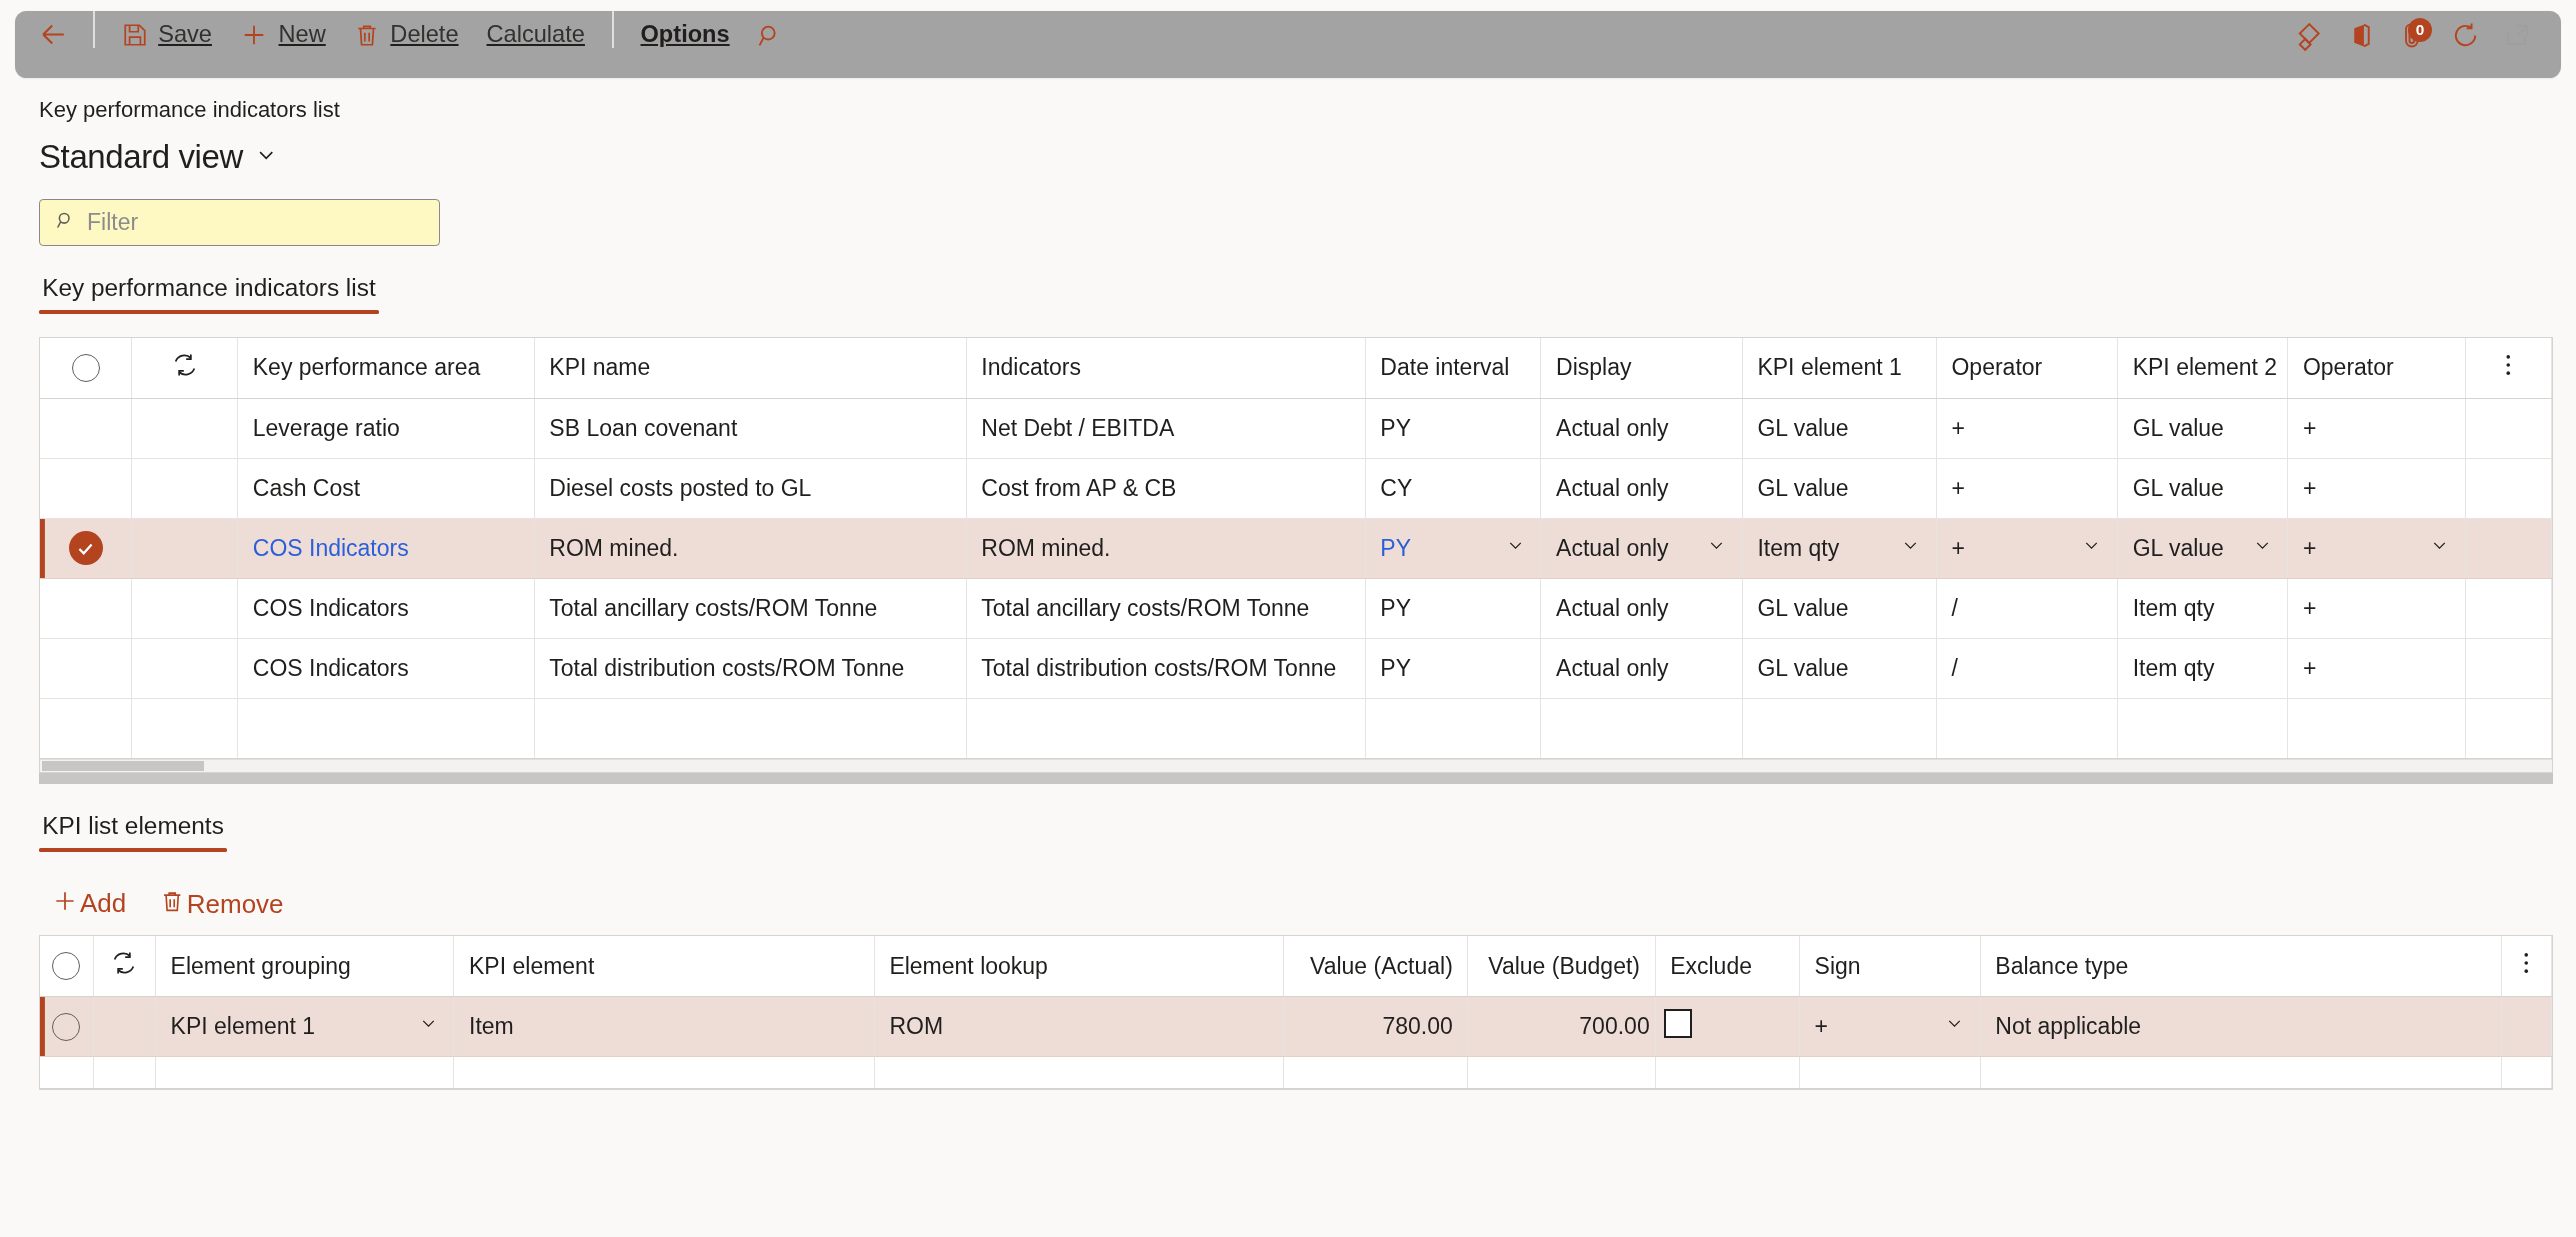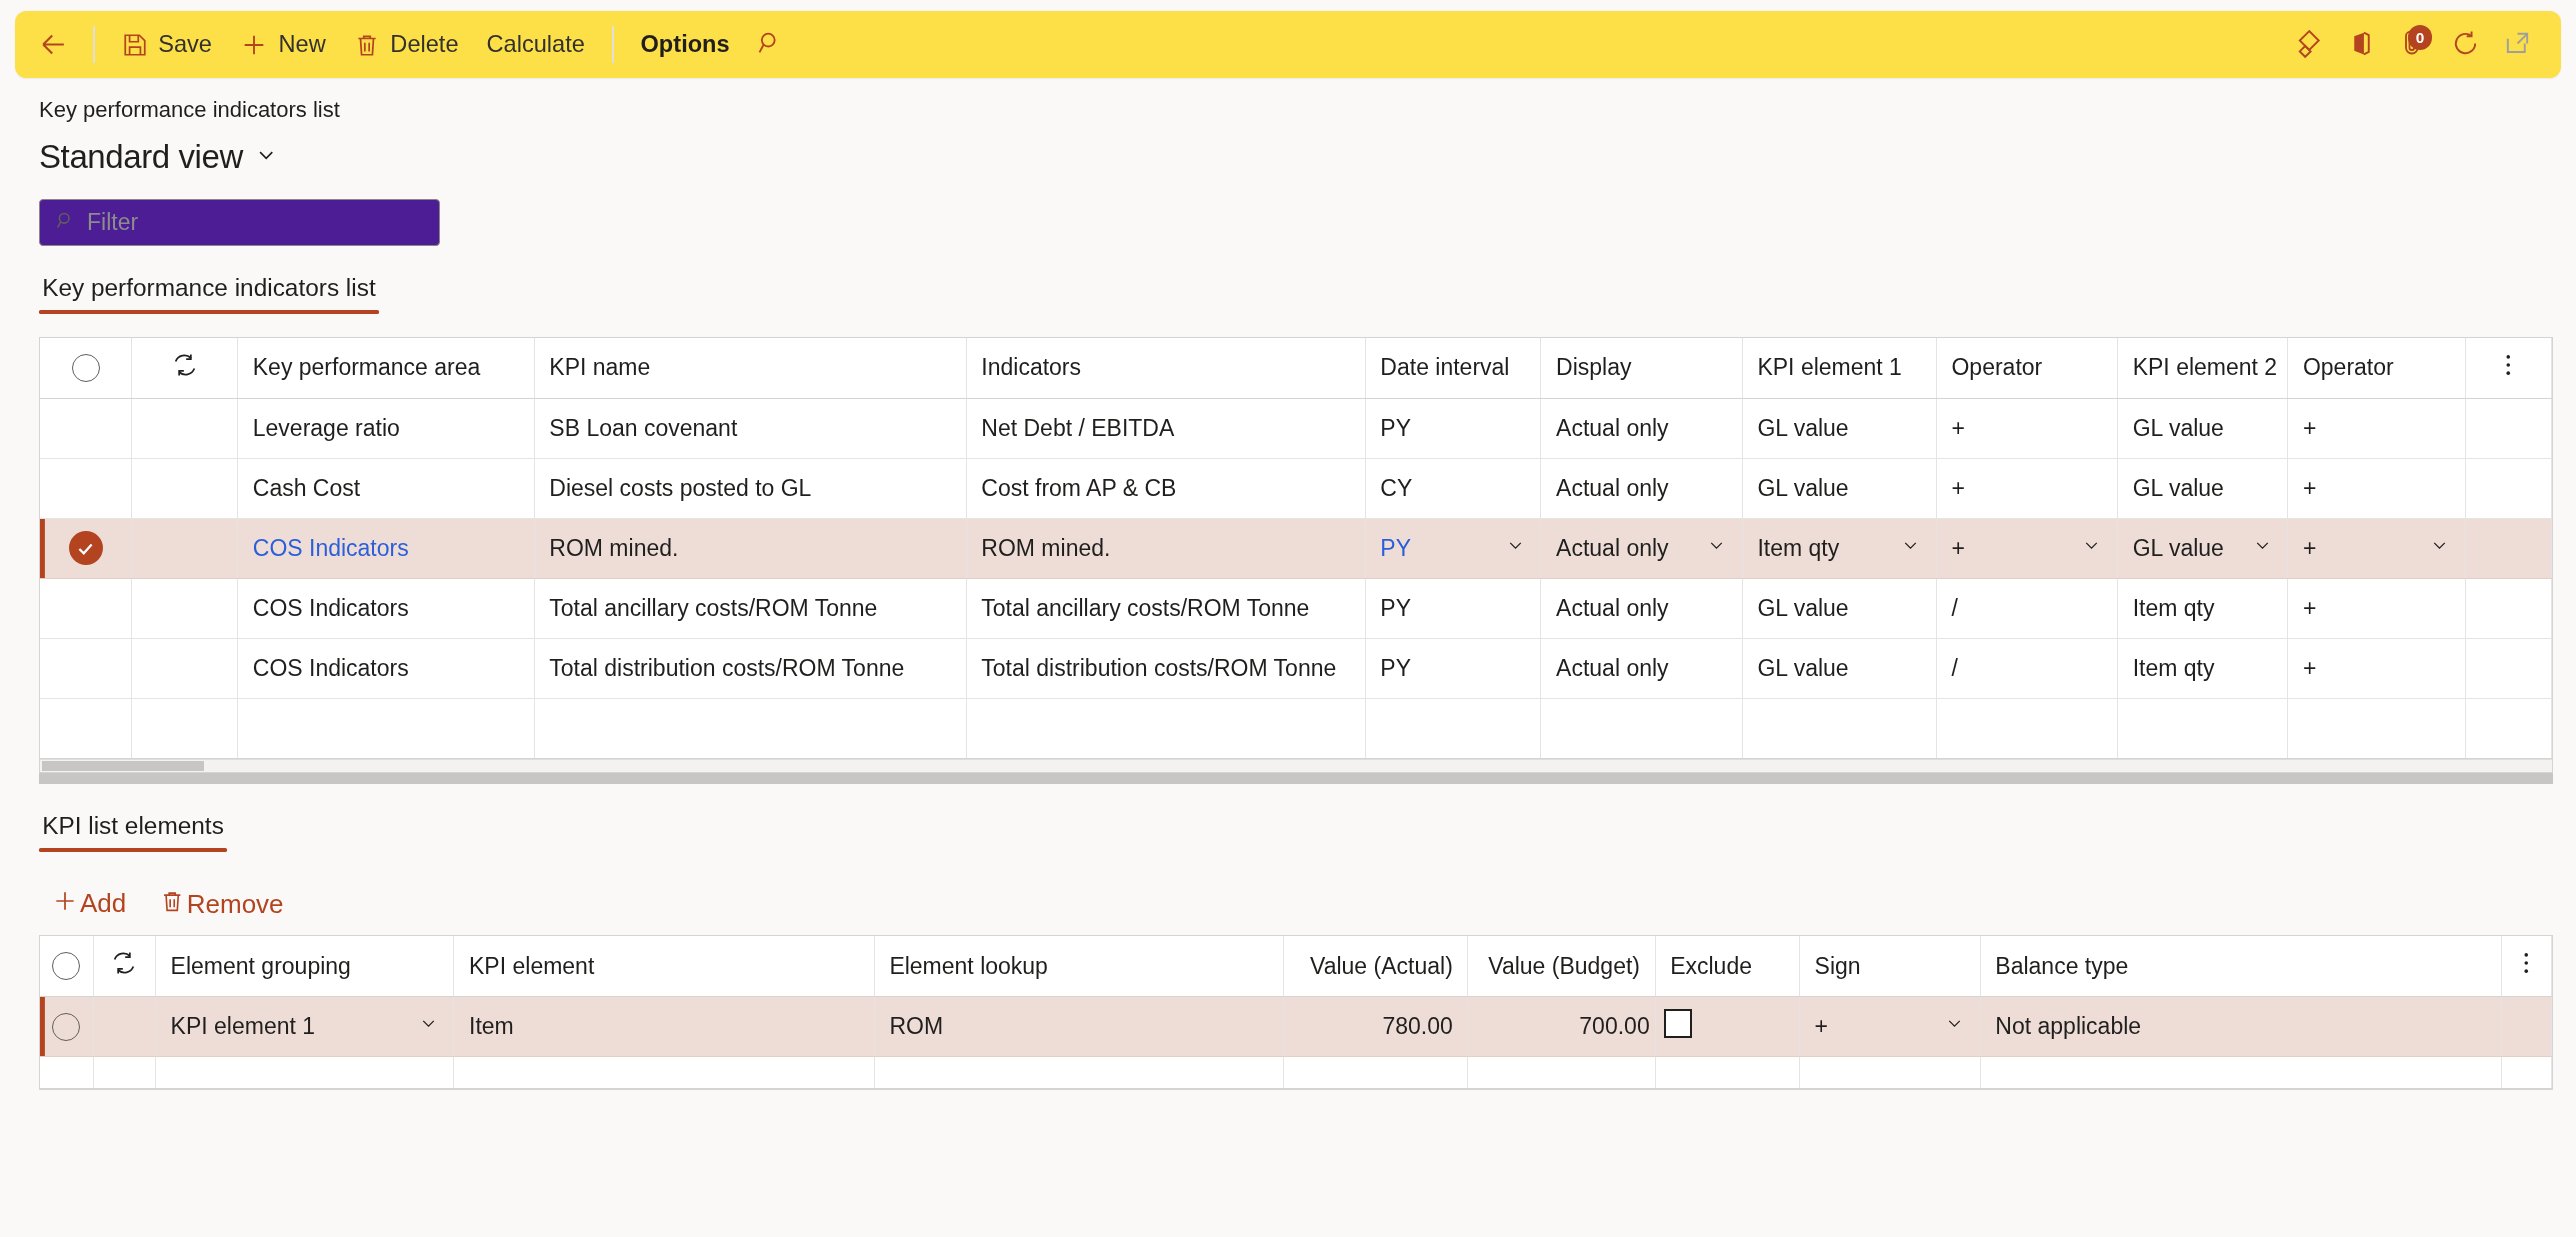--- a/index.html
+++ b/index.html
@@ -8,26 +8,26 @@
     background: #faf9f8;
     font-family: "Liberation Sans", sans-serif;
     color: #201f1e;
     overflow: hidden;
   }
 
   
   .cmdbar-wrap { padding: 11.4px 14.6px 0 14.6px; }
   .cmdbar {
     height: 67px;
-    background: #fde047;
+    background: #a3a3a3;
     border-radius: 11.4px;
     display: flex;
-    align-items: center;
     padding: 0 18px 0 23px;
     box-shadow: 0 0.8px 1.6px rgba(0,0,0,0.06);
+    text-decoration: underline;
   }
   .cmd-btn {
     display: flex; align-items: center; gap: 10.6px;
     height: 47px; padding: 0 14px;
     font-size: 23.6px; color: #323130;
     white-space: nowrap; cursor: pointer;
     border-radius: 3.2px;
   }
   .cmd-btn .ico { color: #b4441f; display: flex; align-items: center; }
   .cmd-back { color: #b4441f; padding: 0 11.4px 0 0; }
@@ -52,21 +52,21 @@
 
   
   .page-head { padding: 18px 0 0 39px; }
   .breadcrumb { font-size: 22px; color: #201f1e; line-height: 1.3; }
   .view-row { display: flex; align-items: center; gap: 11.4px; margin-top: 13px; cursor: pointer; }
   .view-title { font-size: 33px; font-weight: normal; letter-spacing: -0.4px; }
   .filter-box {
     margin-top: 23px;
     width: 401px; height: 47px;
     border: 1.6px solid #8a8886; border-radius: 4.1px;
-    background: #4c1d95;
+    background: #fef9c3;
     display: flex; align-items: center; gap: 11.4px;
     padding: 0 14.6px;
   }
   .filter-box .ph { font-size: 23px; color: #8c8c8c; }
 
   
   .sect-tab { margin: 28px 0 0 39px; display: inline-block; cursor: pointer; }
   .sect-tab .lbl { font-size: 24.4px; color: #201f1e; padding: 0 3.2px 8.1px 3.2px; display:block; }
   .sect-tab .bar { height: 4.1px; background: #b4441f; border-radius: 1.6px; }
 

